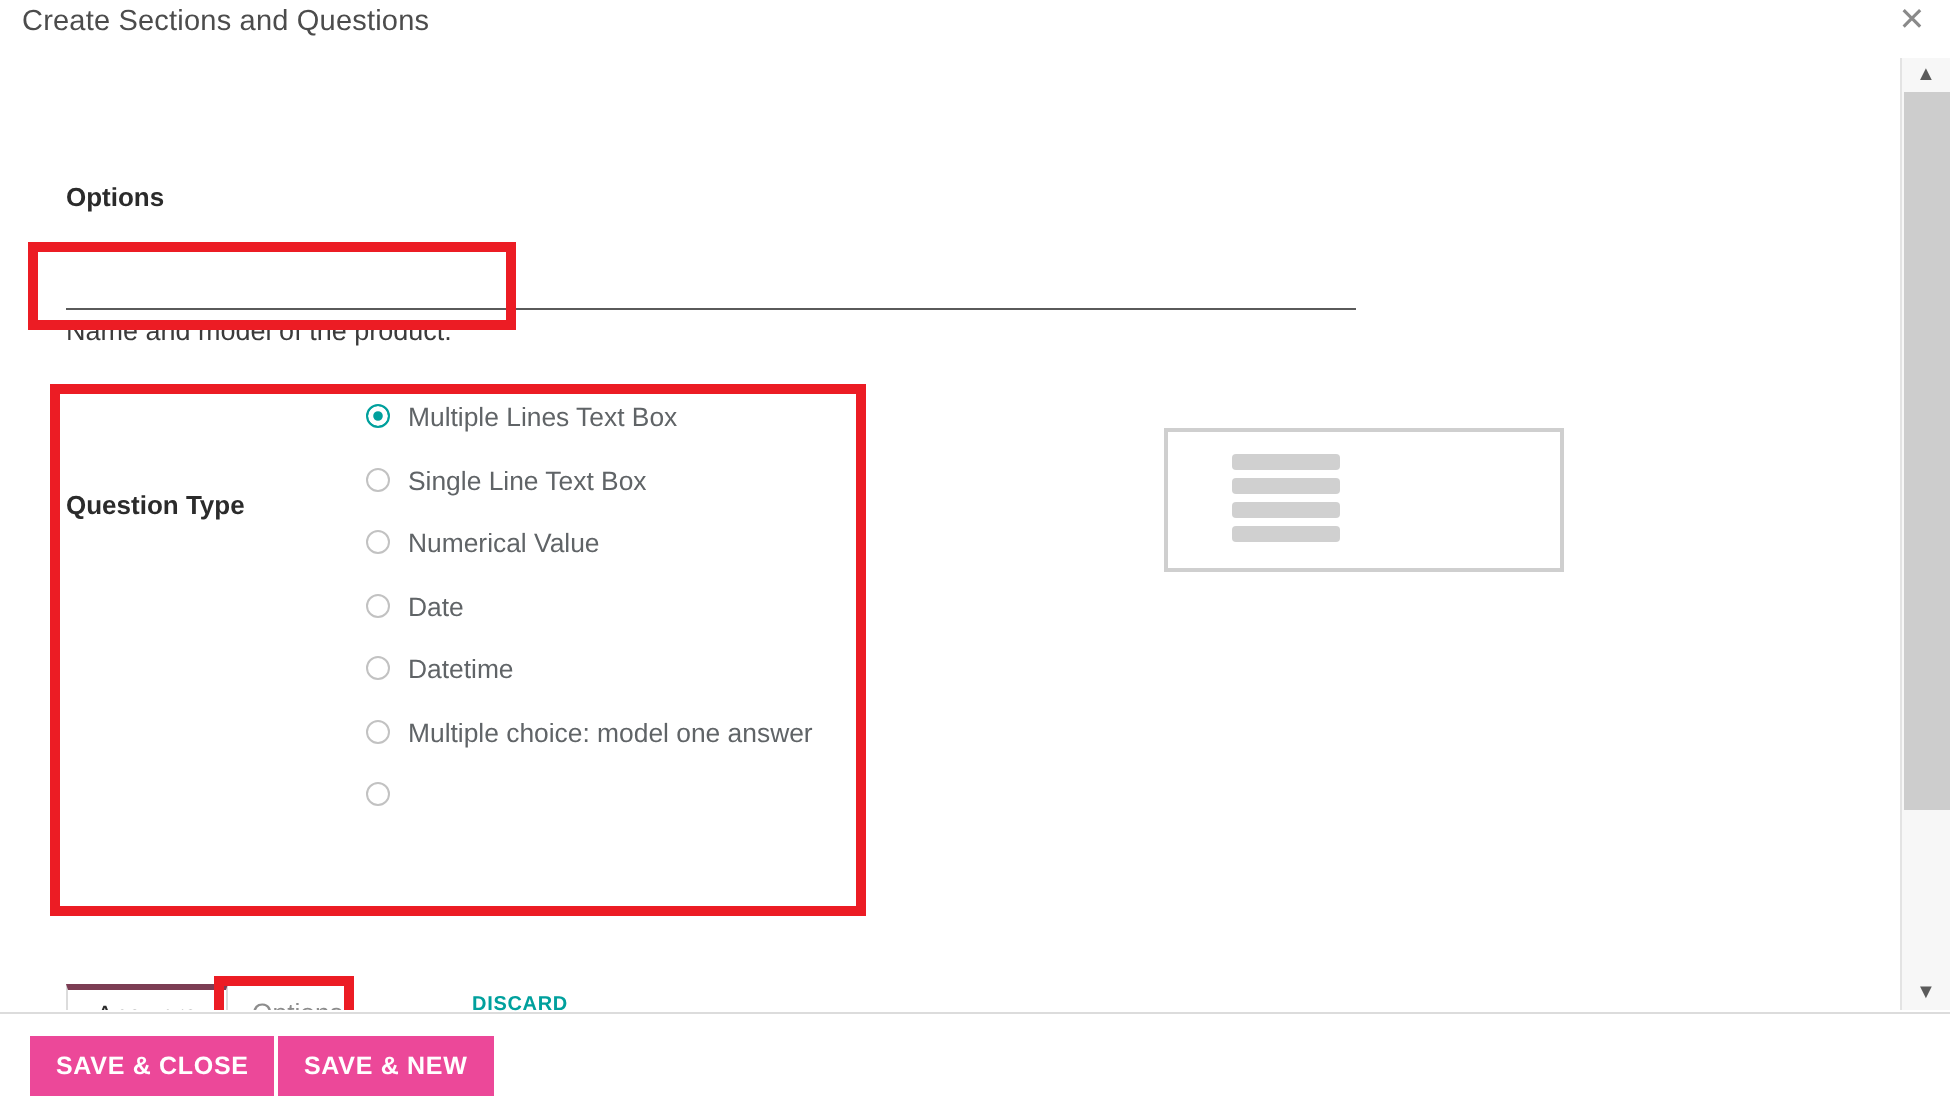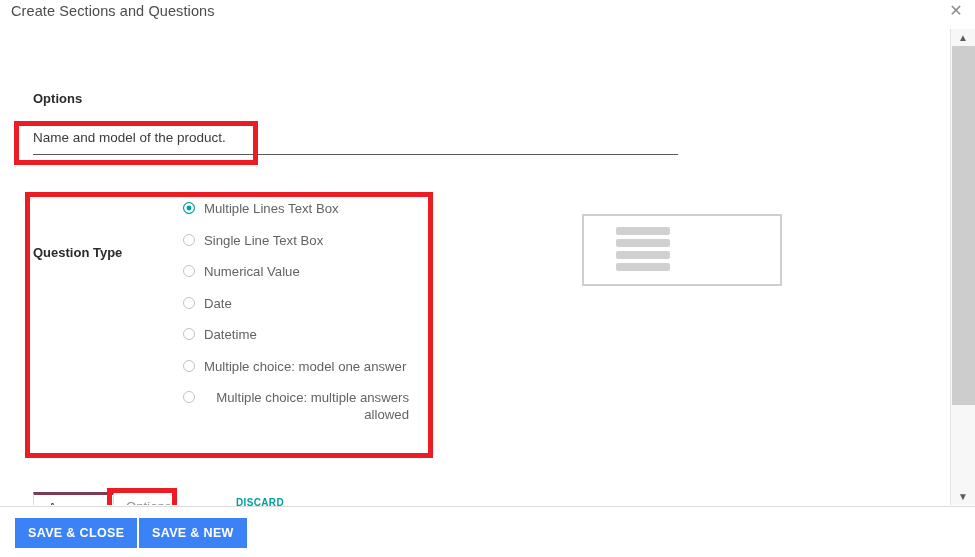--- a/index.html
+++ b/index.html
@@ -81,20 +81,21 @@
   }
   .q-input {
     width: 100%;
     border: 0;
     outline: 0;
     background: transparent;
     font-family: "Liberation Sans", sans-serif;
     font-size: 13.5px;
     color: #3b3b3b;
     padding: 3px 0 4px 0;
+    margin-top: 28px;
   }
 
   
   .hl {
     position: absolute;
     border: 5px solid #ec1c24;
     pointer-events: none;
     z-index: 40;
   }
   .hl-question { left: 14px; top: 92px; width: 244px; height: 44px; }
@@ -209,21 +210,21 @@
     width: 975px; height: 51px;
     background: #ffffff;
     border-top: 1px solid #dcdcdc;
   }
   .btn {
     position: absolute;
     top: 518px;
     height: 30px;
     border: 0;
     color: #ffffff;
-    background: #3b82f6;
+    background: #ec4899;
     font-family: "Liberation Sans", sans-serif;
     font-size: 12.5px;
     font-weight: bold;
     letter-spacing: .35px;
     padding: 0 13px;
     cursor: pointer;
     z-index: 20;
   }
   .btn-save-close { left: 15px; }
   .btn-save-new   { left: 139px; }
@@ -316,21 +317,20 @@
         <div class="radio-row">
           <span class="radio-dot"></span>
           <span class="radio-label">Datetime</span>
         </div>
         <div class="radio-row">
           <span class="radio-dot"></span>
           <span class="radio-label">Multiple choice: model one answer</span>
         </div>
         <div class="radio-row">
           <span class="radio-dot"></span>
-          <span class="radio-label">Multiple choice: multiple answers allowed</span>
         </div>
       </div>
 
       <div class="preview-box">
         <div class="preview-lines">
           <i></i>
           <i></i>
           <i></i>
           <i></i>
         </div>

